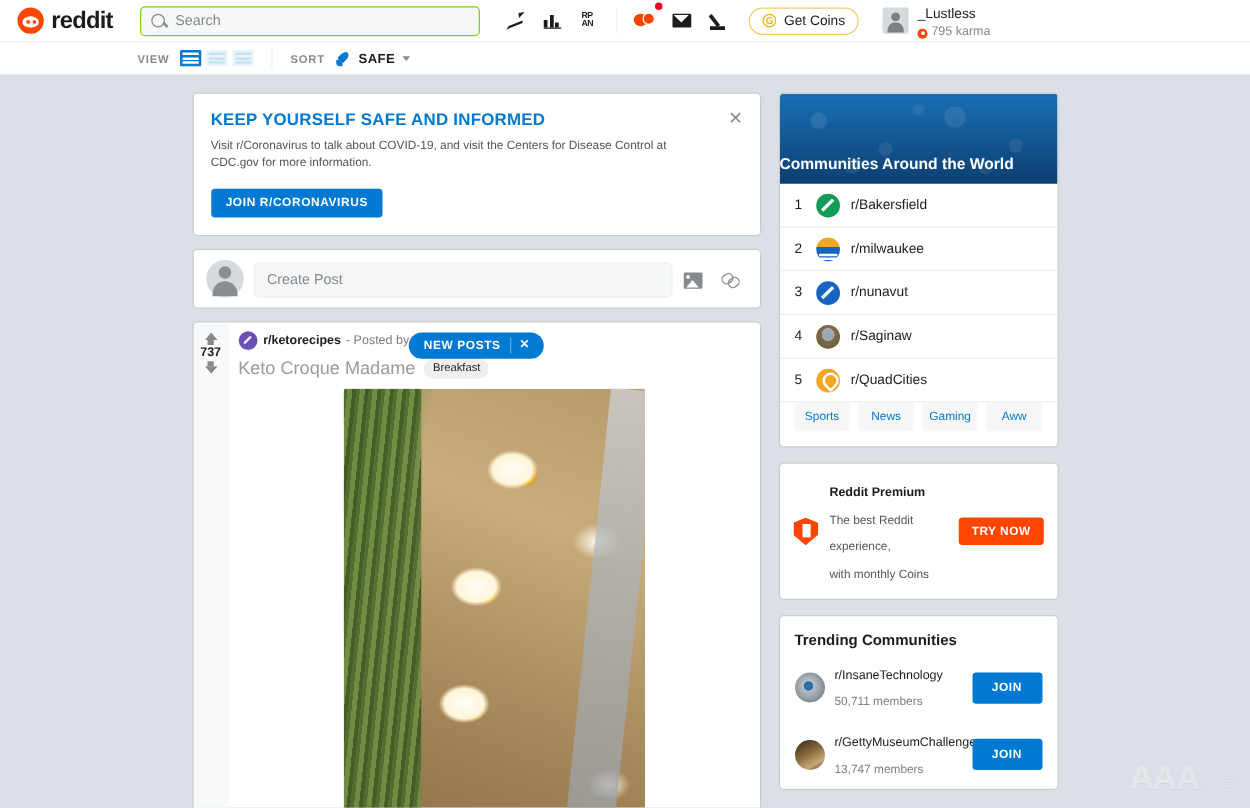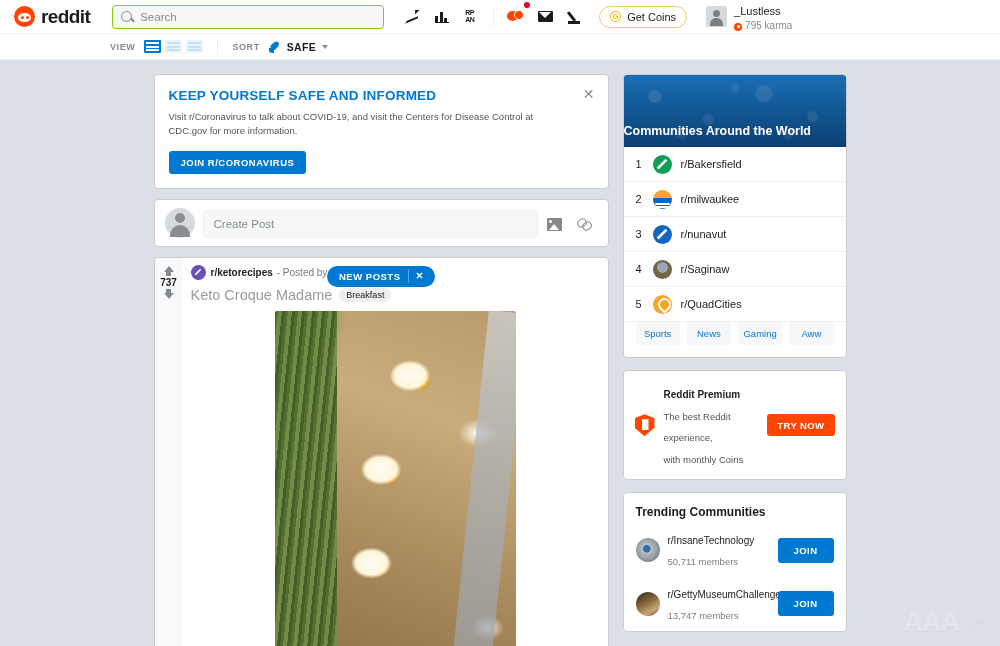--- a/index.html
+++ b/index.html
@@ -313,21 +313,21 @@
     position: relative; flex: none; margin-right: 5px;
   }
   .sub-ico::after {
     content: ""; position: absolute; left: 3.5px; top: 6.5px; width: 8px; height: 2px;
     background: #efeff0; transform: rotate(-45deg); border-radius: 1px;
   }
   .subname { font-weight: bold; color: #1c1c1c; }
   .postedby { margin-left: 4px; }
   .posttitle {
     font-size: 14.5px; color: #9b9b9b; margin-top: 7px;
-    display: flex; align-items: center; gap: 7px; font-weight: normal;
+    display: flex; gap: 7px; font-weight: normal;
   }
   .flair {
     background: #edeff1; color: #1c1c1c; font-size: 9px; border-radius: 9px;
     padding: 2px 7px; font-weight: normal;
   }
   .newposts {
     position: absolute; left: 50%; transform: translateX(-50%); top: 8px;
     background: #0079d3; border-radius: 13px; height: 21px; display: flex;
     align-items: center; padding: 0 7px 0 12px; z-index: 20; cursor: pointer;
   }

